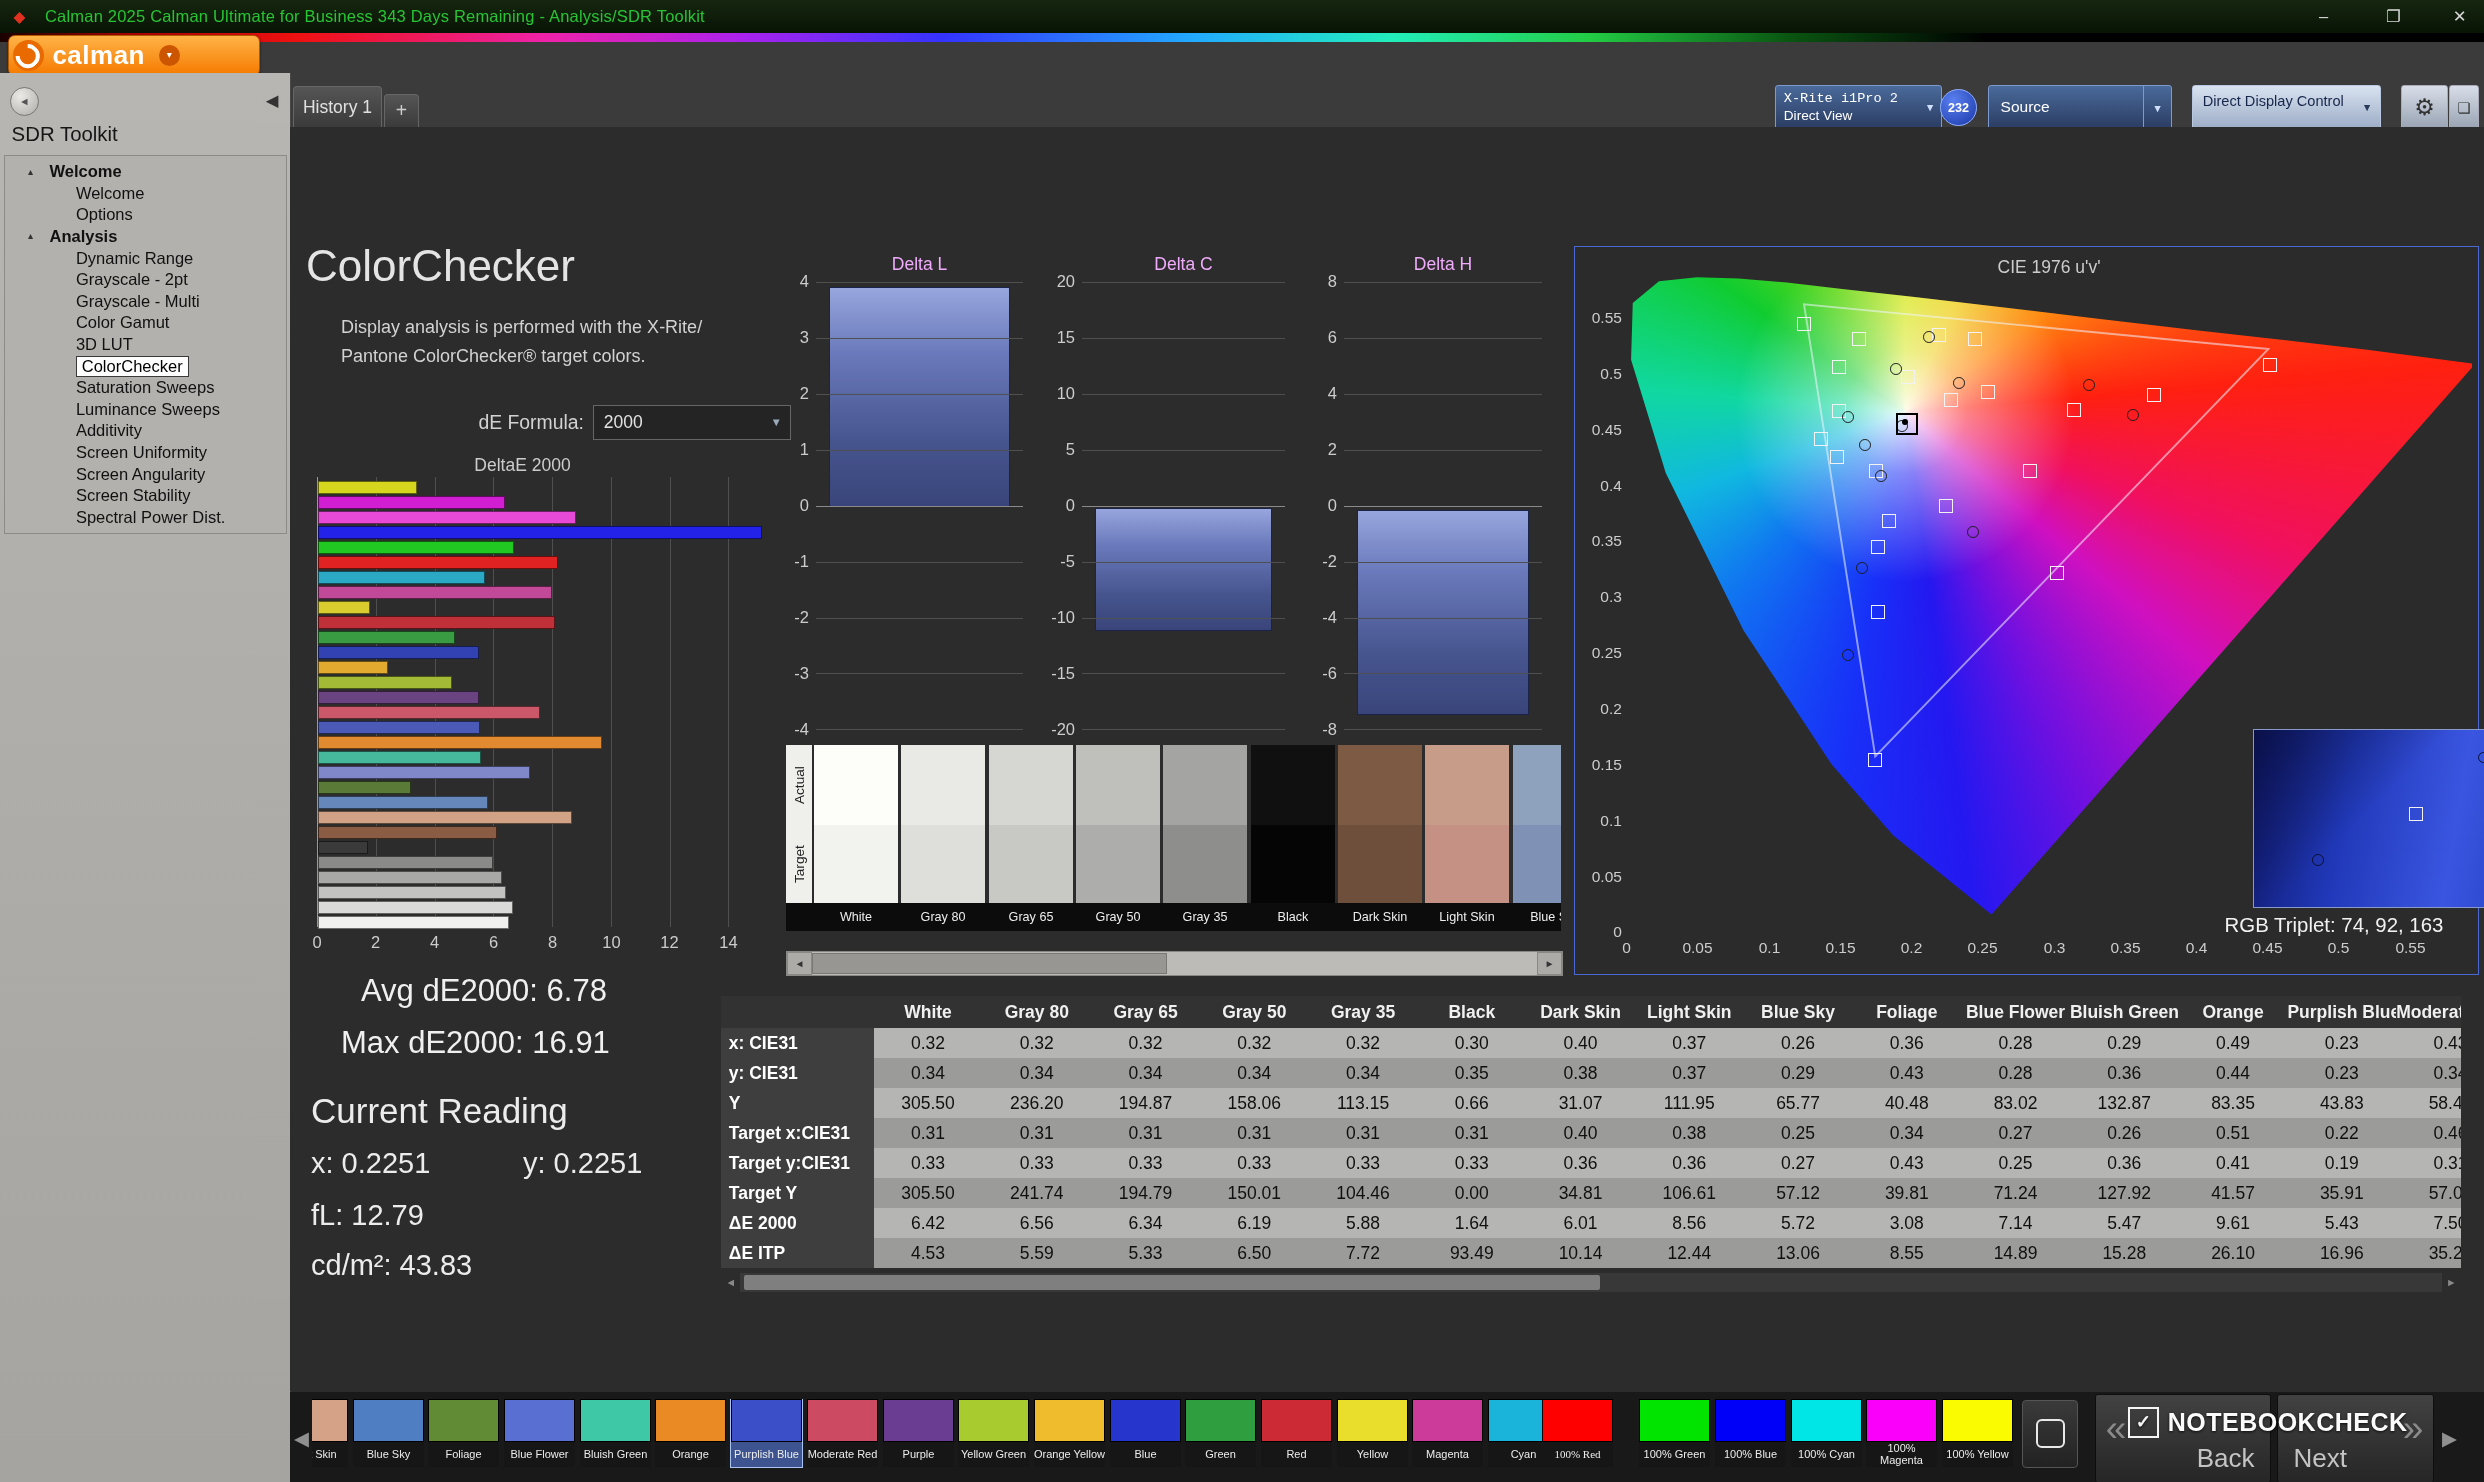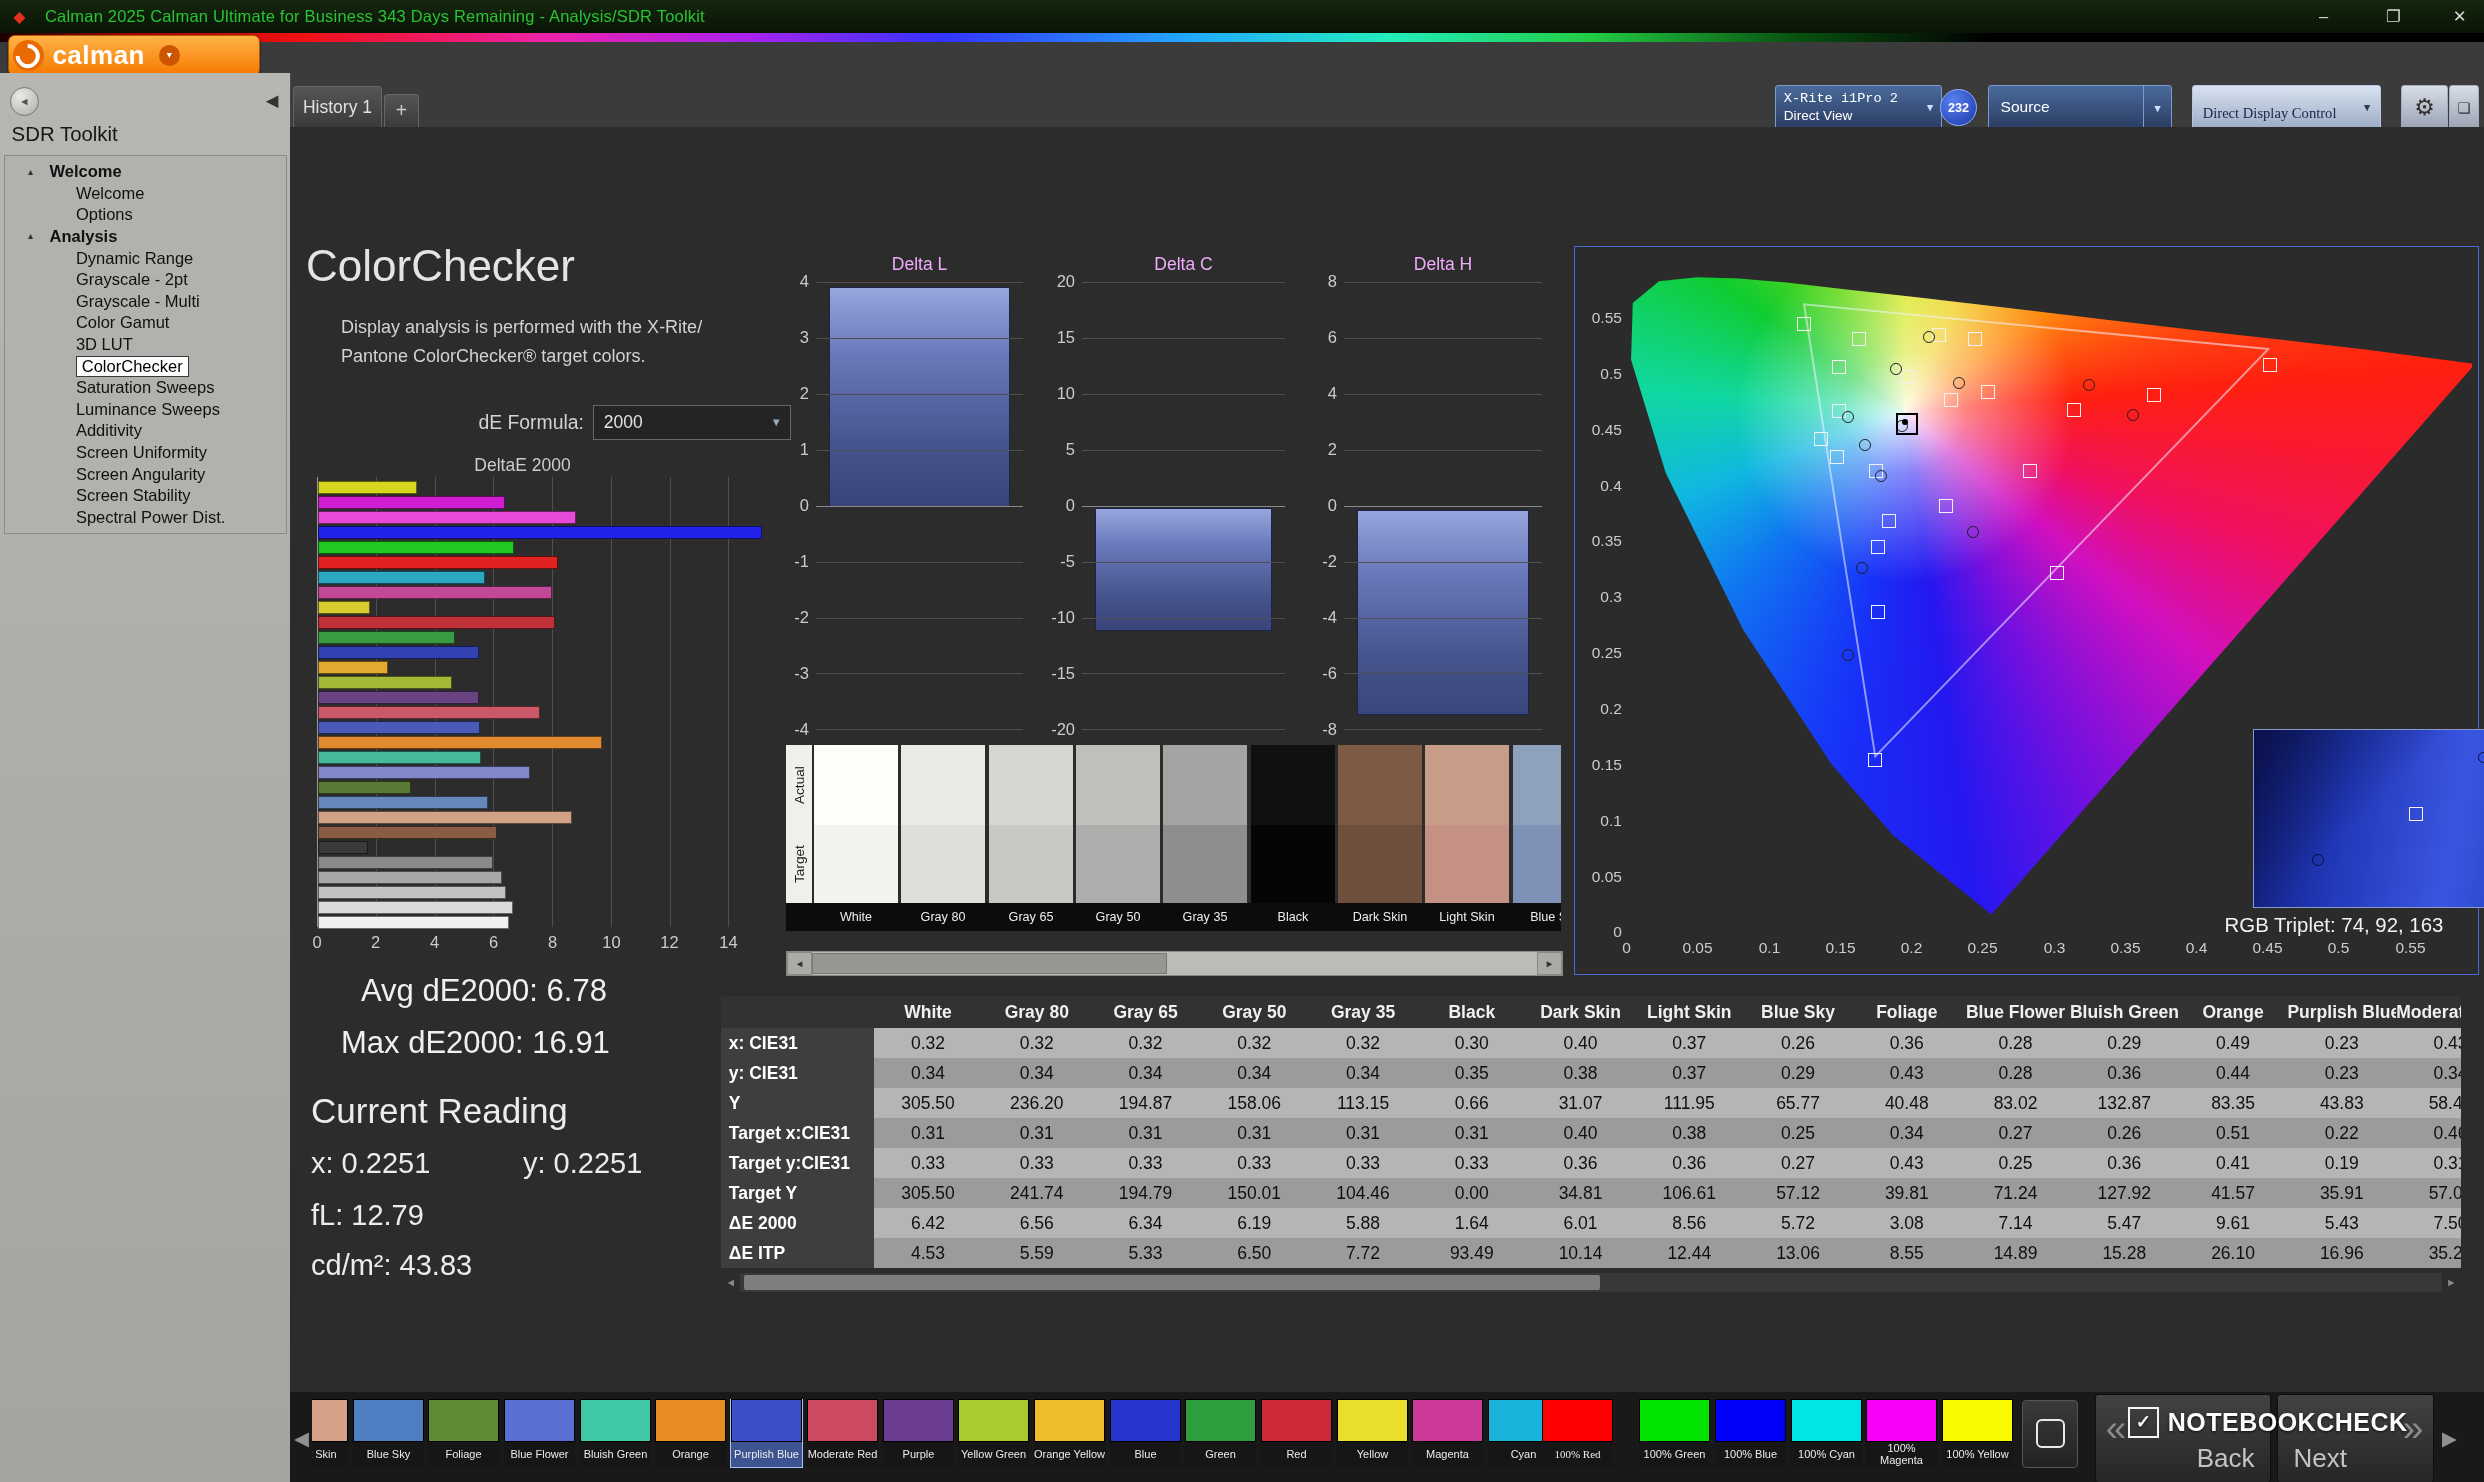--- a/index.html
+++ b/index.html
@@ -32,21 +32,21 @@
   #meter-dd .l1{position:absolute;left:7.8px;top:4.9px;font-size:13.6px;font-family:Liberation Mono, monospace;}
   #meter-dd .l2{position:absolute;left:7.8px;top:22px;font-size:13.6px;}
   #meter-dd .arr{position:absolute;right:5.8px;top:14.6px;font-size:10.7px;color:#cfe0ff;}
   #meter-badge{left:1940px;top:89px;width:35px;height:35px;border-radius:50%;
     background:radial-gradient(circle at 35% 30%,#5a80f0,#1a38a8);border:1.9px solid #90b0ff;
     color:#fff;font-size:12.6px;font-weight:bold;display:flex;align-items:center;justify-content:center;}
   #source-dd{left:1988px;top:85px;width:182px;height:43px;}
   #source-dd .lbl{position:absolute;left:11.6px;top:11.6px;font-size:15.5px;}
   .ddarrbox{position:absolute;right:0;top:0;width:27px;height:100%;border-left:1px solid #7a9ad0;display:flex;align-items:center;justify-content:center;font-size:10.7px;color:#cfe0ff;}
   #display-dd{left:2192px;top:85px;width:187px;height:43px;background:linear-gradient(180deg,#d8e2f0,#9cacc6);border:1px solid #b8c8e0;border-radius:2.9px;color:#16264a;}
-  #display-dd .lbl{position:absolute;left:9.7px;top:19px;font-size:14.6px;font-family:Liberation Serif, serif;}
+  #display-dd .lbl{position:absolute;left:9.7px;top:7px;font-size:14.6px;}
   #display-dd .arr{position:absolute;right:7.8px;top:14.6px;font-size:10.7px;color:#2a3a5a;}
   .silverbtn{background:linear-gradient(180deg,#d8dee8,#98a2b2);border:1px solid #aab;border-radius:2.9px;display:flex;align-items:center;justify-content:center;color:#333;}
   #gear-btn{left:2401px;top:85px;width:45px;height:43px;font-size:23px;}
   #mini-btn{left:2449px;top:85px;width:28px;height:43px;font-size:14.6px;}
   
   #sidebar{left:0;top:73px;width:290px;height:1410px;background:linear-gradient(180deg,#b8b6b2,#a6a4a0);border-right:1.9px solid #4a4846;}
   #sb-back{position:absolute;left:9.7px;top:13.6px;width:27px;height:27px;border-radius:50%;background:radial-gradient(circle at 35% 30%,#eceae6,#aeaca8);border:1px solid #777;display:flex;align-items:center;justify-content:center;font-size:10.7px;color:#555;}
   #sb-collapse{position:absolute;right:11.6px;top:17.5px;font-size:16.5px;color:#333;}
   #sb-title{position:absolute;left:11.6px;top:50px;font-size:20.4px;color:#161616;}
   #tree{position:absolute;left:3.9px;top:82px;width:281px;border:1px solid #8d8b87;background:#b3b1ad;padding:4.9px 0;}
@@ -434,20 +434,21 @@
     <div class="sw-label" style="left: 639px;">Light Skin</div>
     <div class="sw-label" style="left: 727px;">Blue Sky</div>
   </div>
 <div class="abs" id="swatch-scroll">
   <span class="scr-btn" style="left:0;">◄</span>
   <span class="scr-btn" style="right:0;">►</span>
   <span id="sw-thumb"></span>
 </div>
 
 <div class="abs" id="cie-panel">
+  <div id="cie-title">CIE 1976 u'v'</div>
   <div id="cie-plot">
     <div id="cie-locus"></div>
     <svg id="cie-svg" width="846" height="659" viewBox="0 0 872 679">
       <polygon id="gamut-poly" points="662.1,77.1 183.5,31.1 256.9,497.2" fill="none" stroke="rgba(240,244,255,0.55)" stroke-width="2"></polygon>
     </svg>
     <div id="cie-inset">
         <div class="pt-sq" style="left: 155px; top: 77px;"></div>
         <div class="pt-ci dark" style="left: 224px; top: 21.6px;"></div>
         <div class="pt-ci dark" style="left: 58px; top: 124px;"></div>
       </div>

